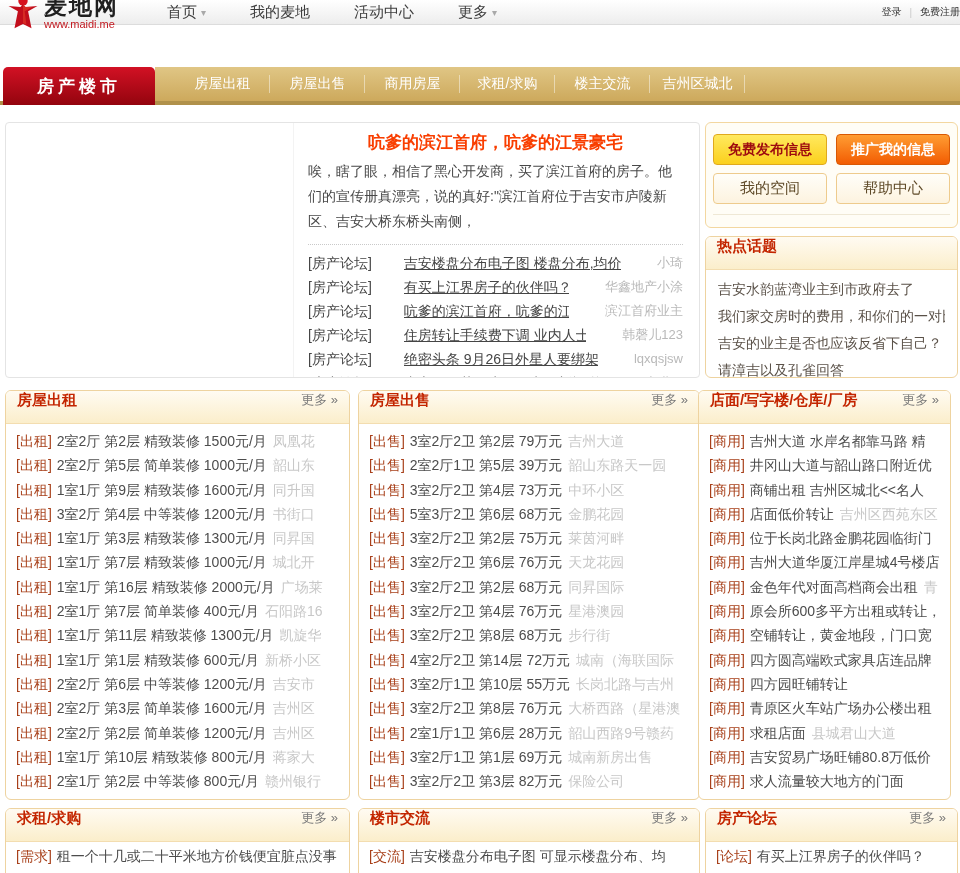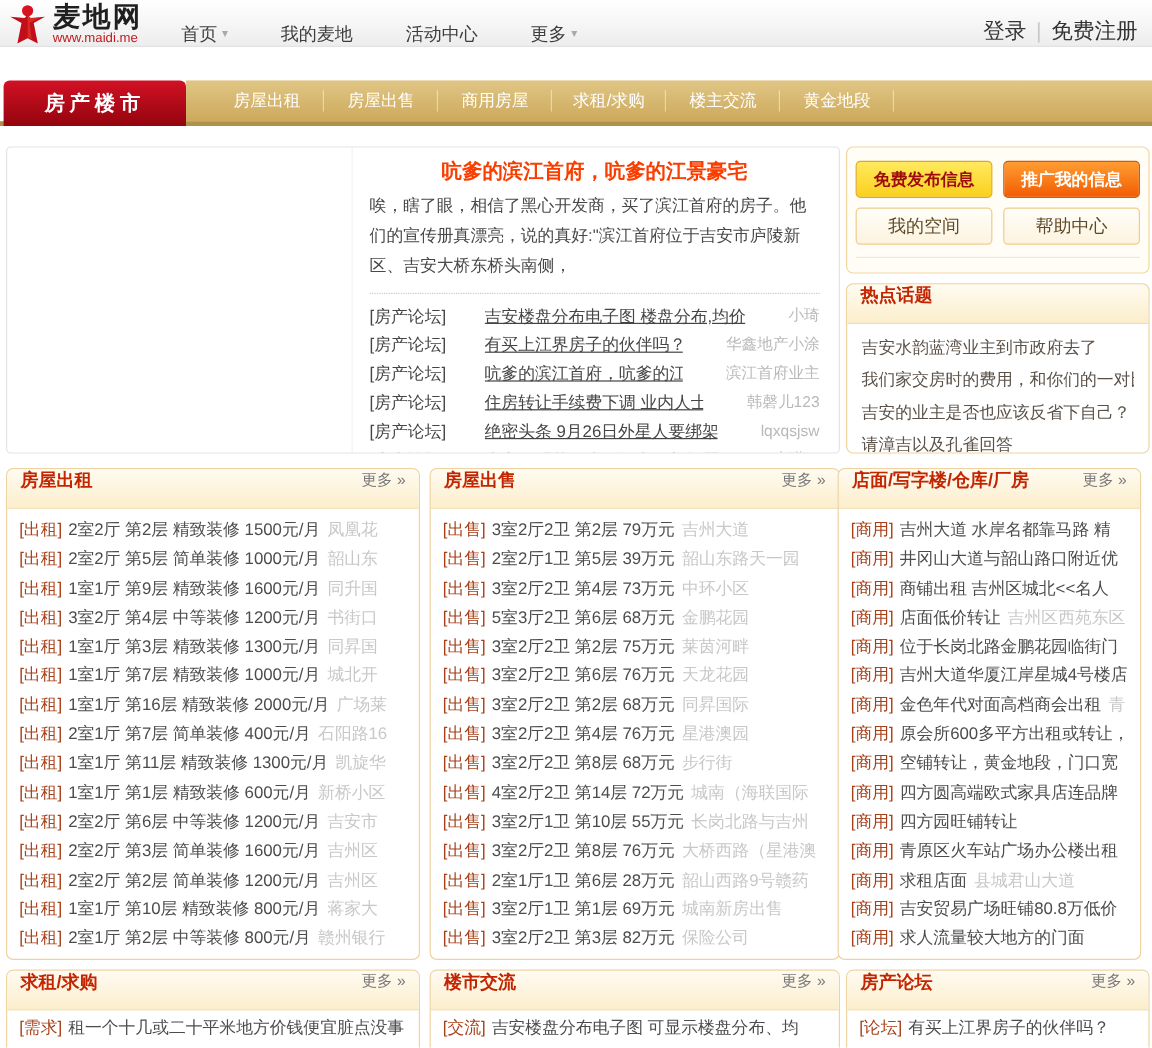--- a/index.html
+++ b/index.html
@@ -1,33 +1,33 @@
 <!DOCTYPE html>
 <html><head>
 <meta charset="utf-8">
 <style>
   * { margin:0; padding:0; box-sizing:border-box; }
   html,body { width:960px; height:873px; overflow:hidden; background:#fff;
     font-family:"Liberation Sans","DejaVu Sans",sans-serif; }
   body { position:relative; }
 
   
-  .top-header { height:39px; display:flex; align-items:flex-end;
-    background:linear-gradient(#ffffff,#ededed); border-bottom:1px solid #dcdcdc; }
+  .top-header { height:25px; display:flex; align-items:center;
+    background:linear-gradient(#ffffff,#ededed); border-bottom:1px solid #dcdcdc;gap:16px; }
   .logo { display:flex; align-items:center; margin-left:6px; cursor:pointer; }
   .logo svg { display:block; }
   .logo-text { margin-left:4px; line-height:1; }
   .logo-name { font-size:23px; font-weight:bold; color:#1f1f1f; letter-spacing:2px; }
   .logo-url { font-size:11px; color:#c2181f; margin-top:1px; }
   .main-nav { display:flex; margin-left:32px; }
   .nav-item { display:flex; align-items:center; font-size:15px; color:#3d3d3d;
     margin-right:44px; cursor:pointer; white-space:nowrap; }
   .caret { font-size:10px; color:#a9a9a9; margin-left:4px; }
-  .auth { margin-left:auto; margin-right:12px; display:flex; align-items:center;
-    font-size:18px; color:#333; }
+  .auth { margin-left:auto; display:flex; align-items:center;
+    font-size:10px; color:#333; }
   .auth .sep { color:#c9c9c9; margin:0 8px; }
   .auth span { cursor:pointer; }
 
   
   .navbar { position:absolute; top:67px; left:0; width:960px; height:34px; display:flex; }
   .active-tab { width:152px; height:38px; margin-left:3px; z-index:2;
     background:linear-gradient(#d21124,#93040e); color:#fff; font-weight:bold;
     font-size:17px; letter-spacing:4px; display:flex; align-items:center;
     justify-content:center; border-radius:5px 5px 0 0; cursor:pointer; }
   .tabs { flex:1; height:34px; background:linear-gradient(#e0c685,#cda95c);
@@ -138,21 +138,21 @@
 
 <div class="navbar">
   <div class="active-tab">房产楼市</div>
   <div class="tabs">
 
   <span class="tab">房屋出租</span>
       <span class="tab">房屋出售</span>
       <span class="tab">商用房屋</span>
       <span class="tab">求租/求购</span>
       <span class="tab">楼主交流</span>
-      <span class="tab">黄金地段</span>
+      <span class="tab">吉州区城北</span>
     </div>
 </div>
 <div class="gold-strip"></div>
 
 <section class="feature-box">
   <div class="feature-media"></div>
   <div class="feature-content">
     <div class="feature-title">吭爹的滨江首府，吭爹的江景豪宅</div>
     <div class="feature-desc">唉，瞎了眼，相信了黑心开发商，买了滨江首府的房子。他们的宣传册真漂亮，说的真好:"滨江首府位于吉安市庐陵新区、吉安大桥东桥头南侧，</div>
     <div class="feature-divider"></div>

